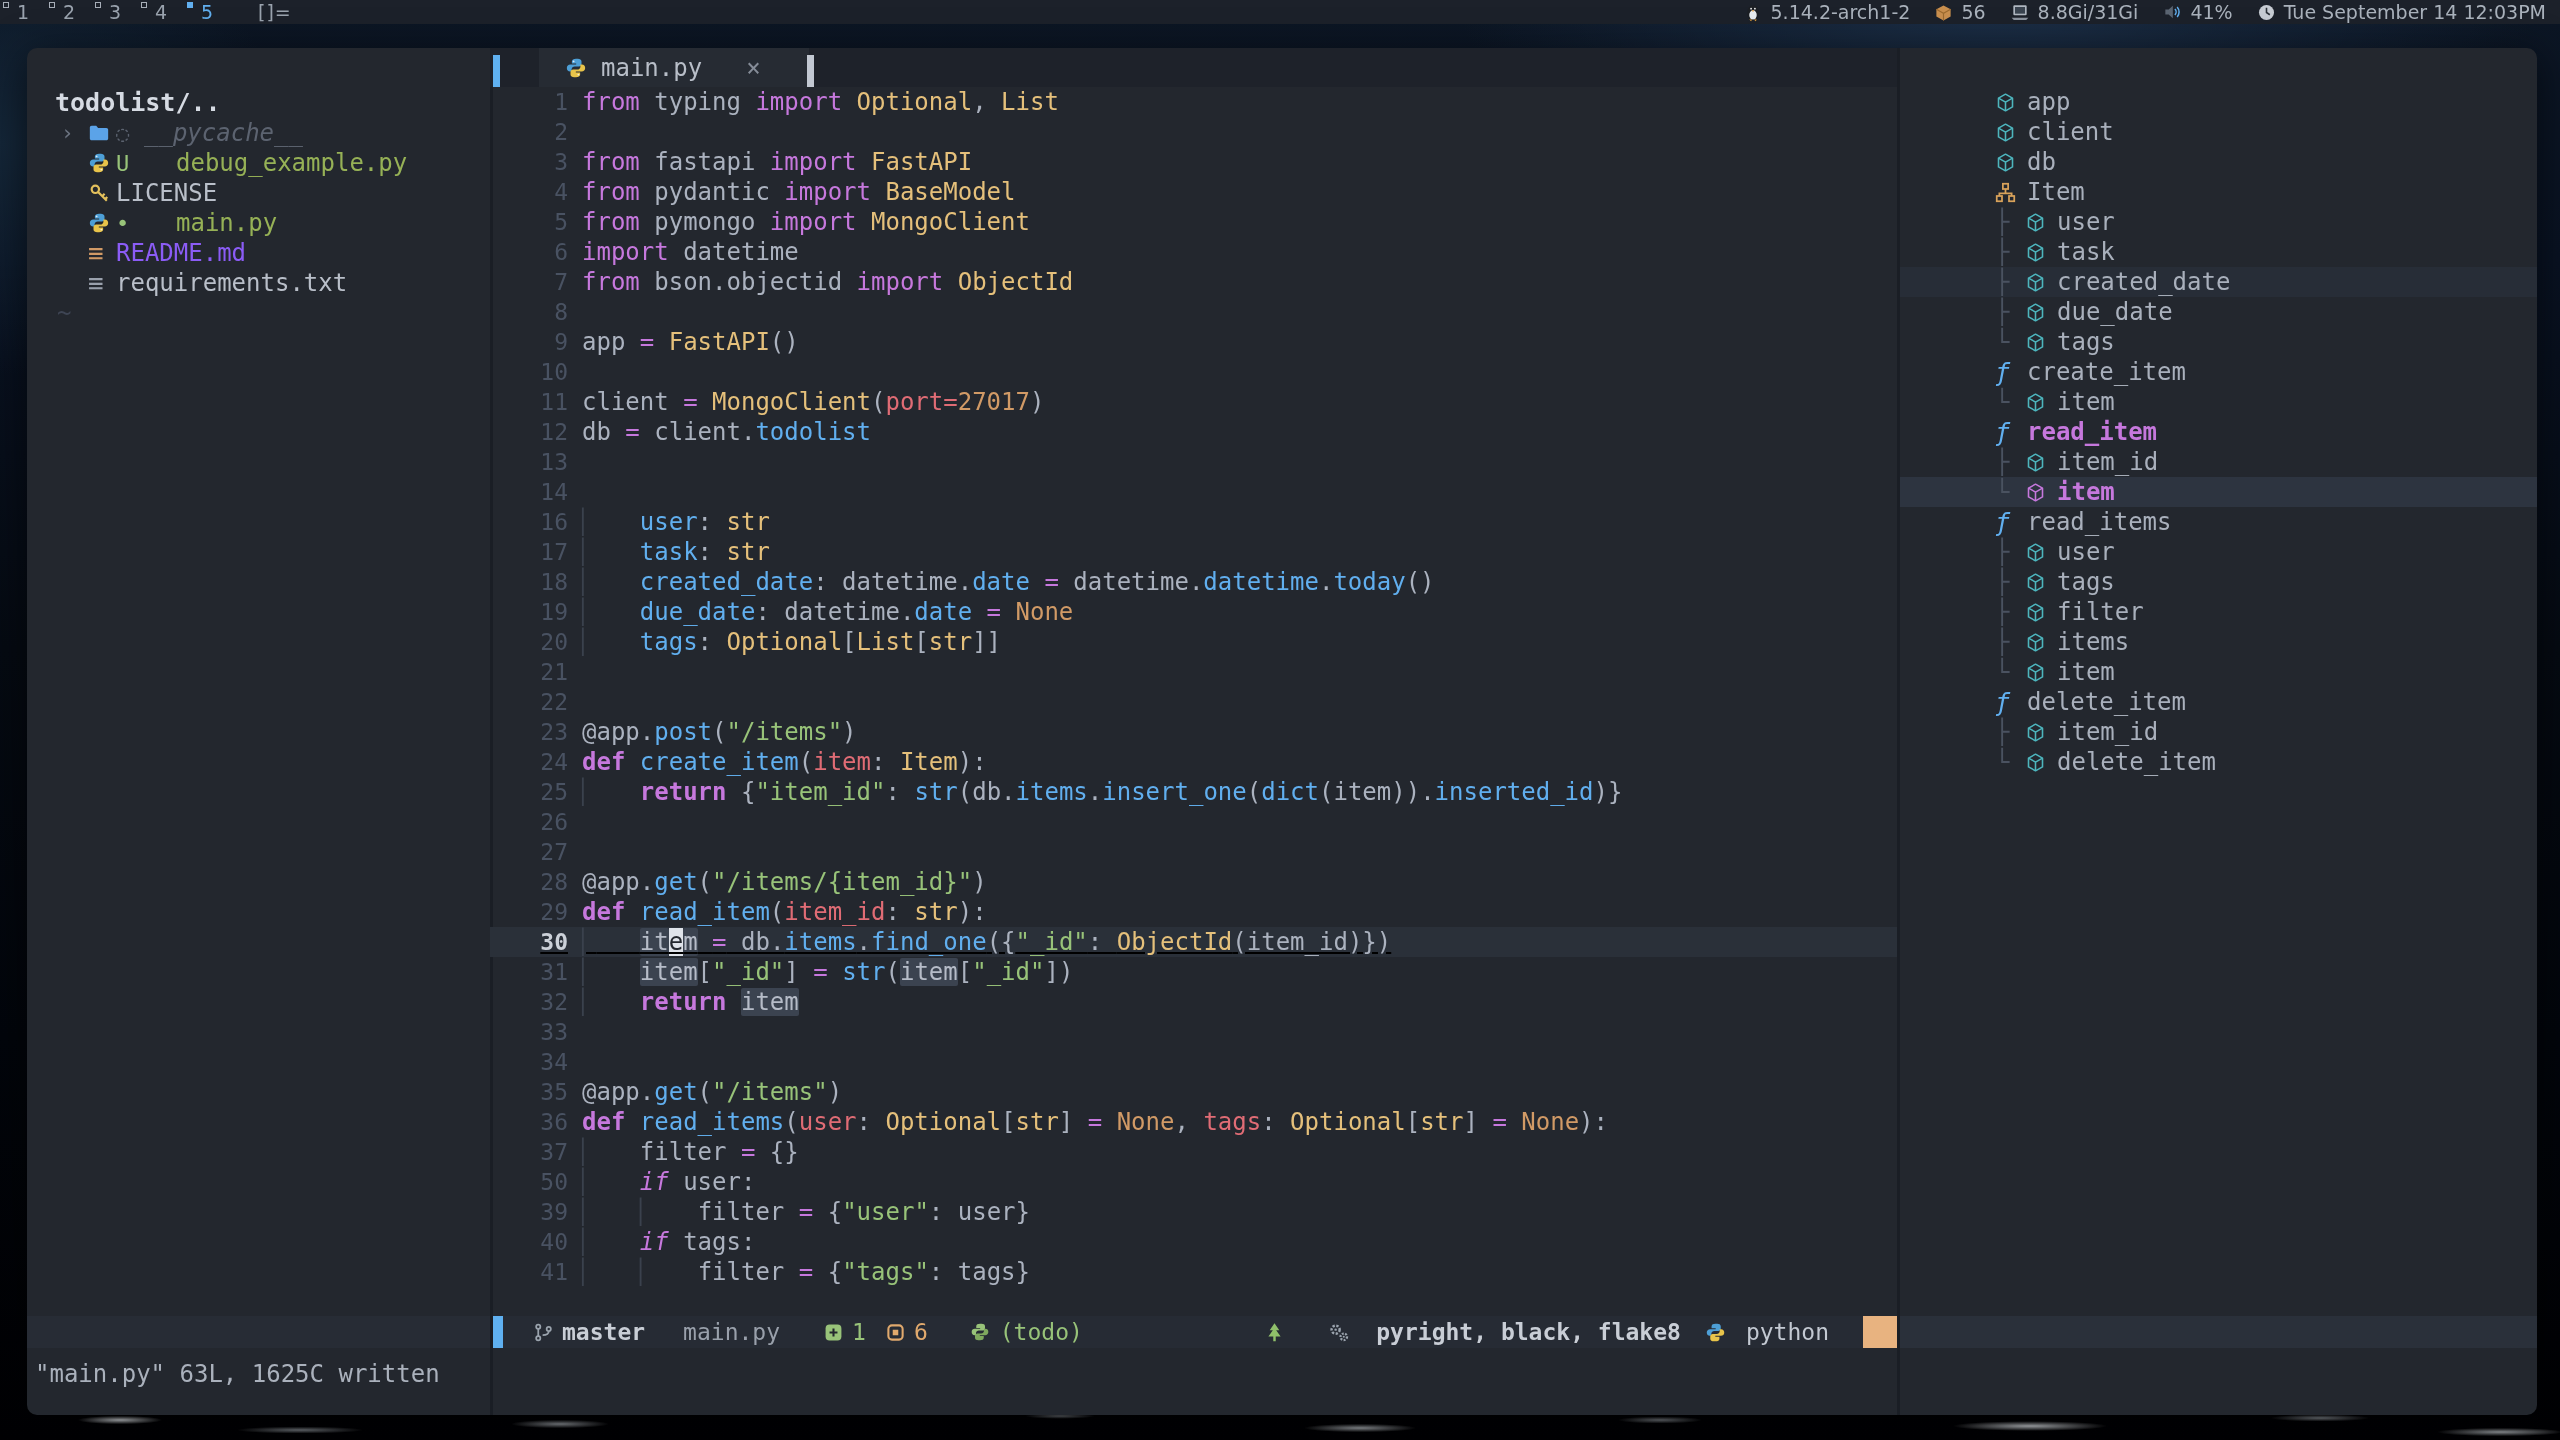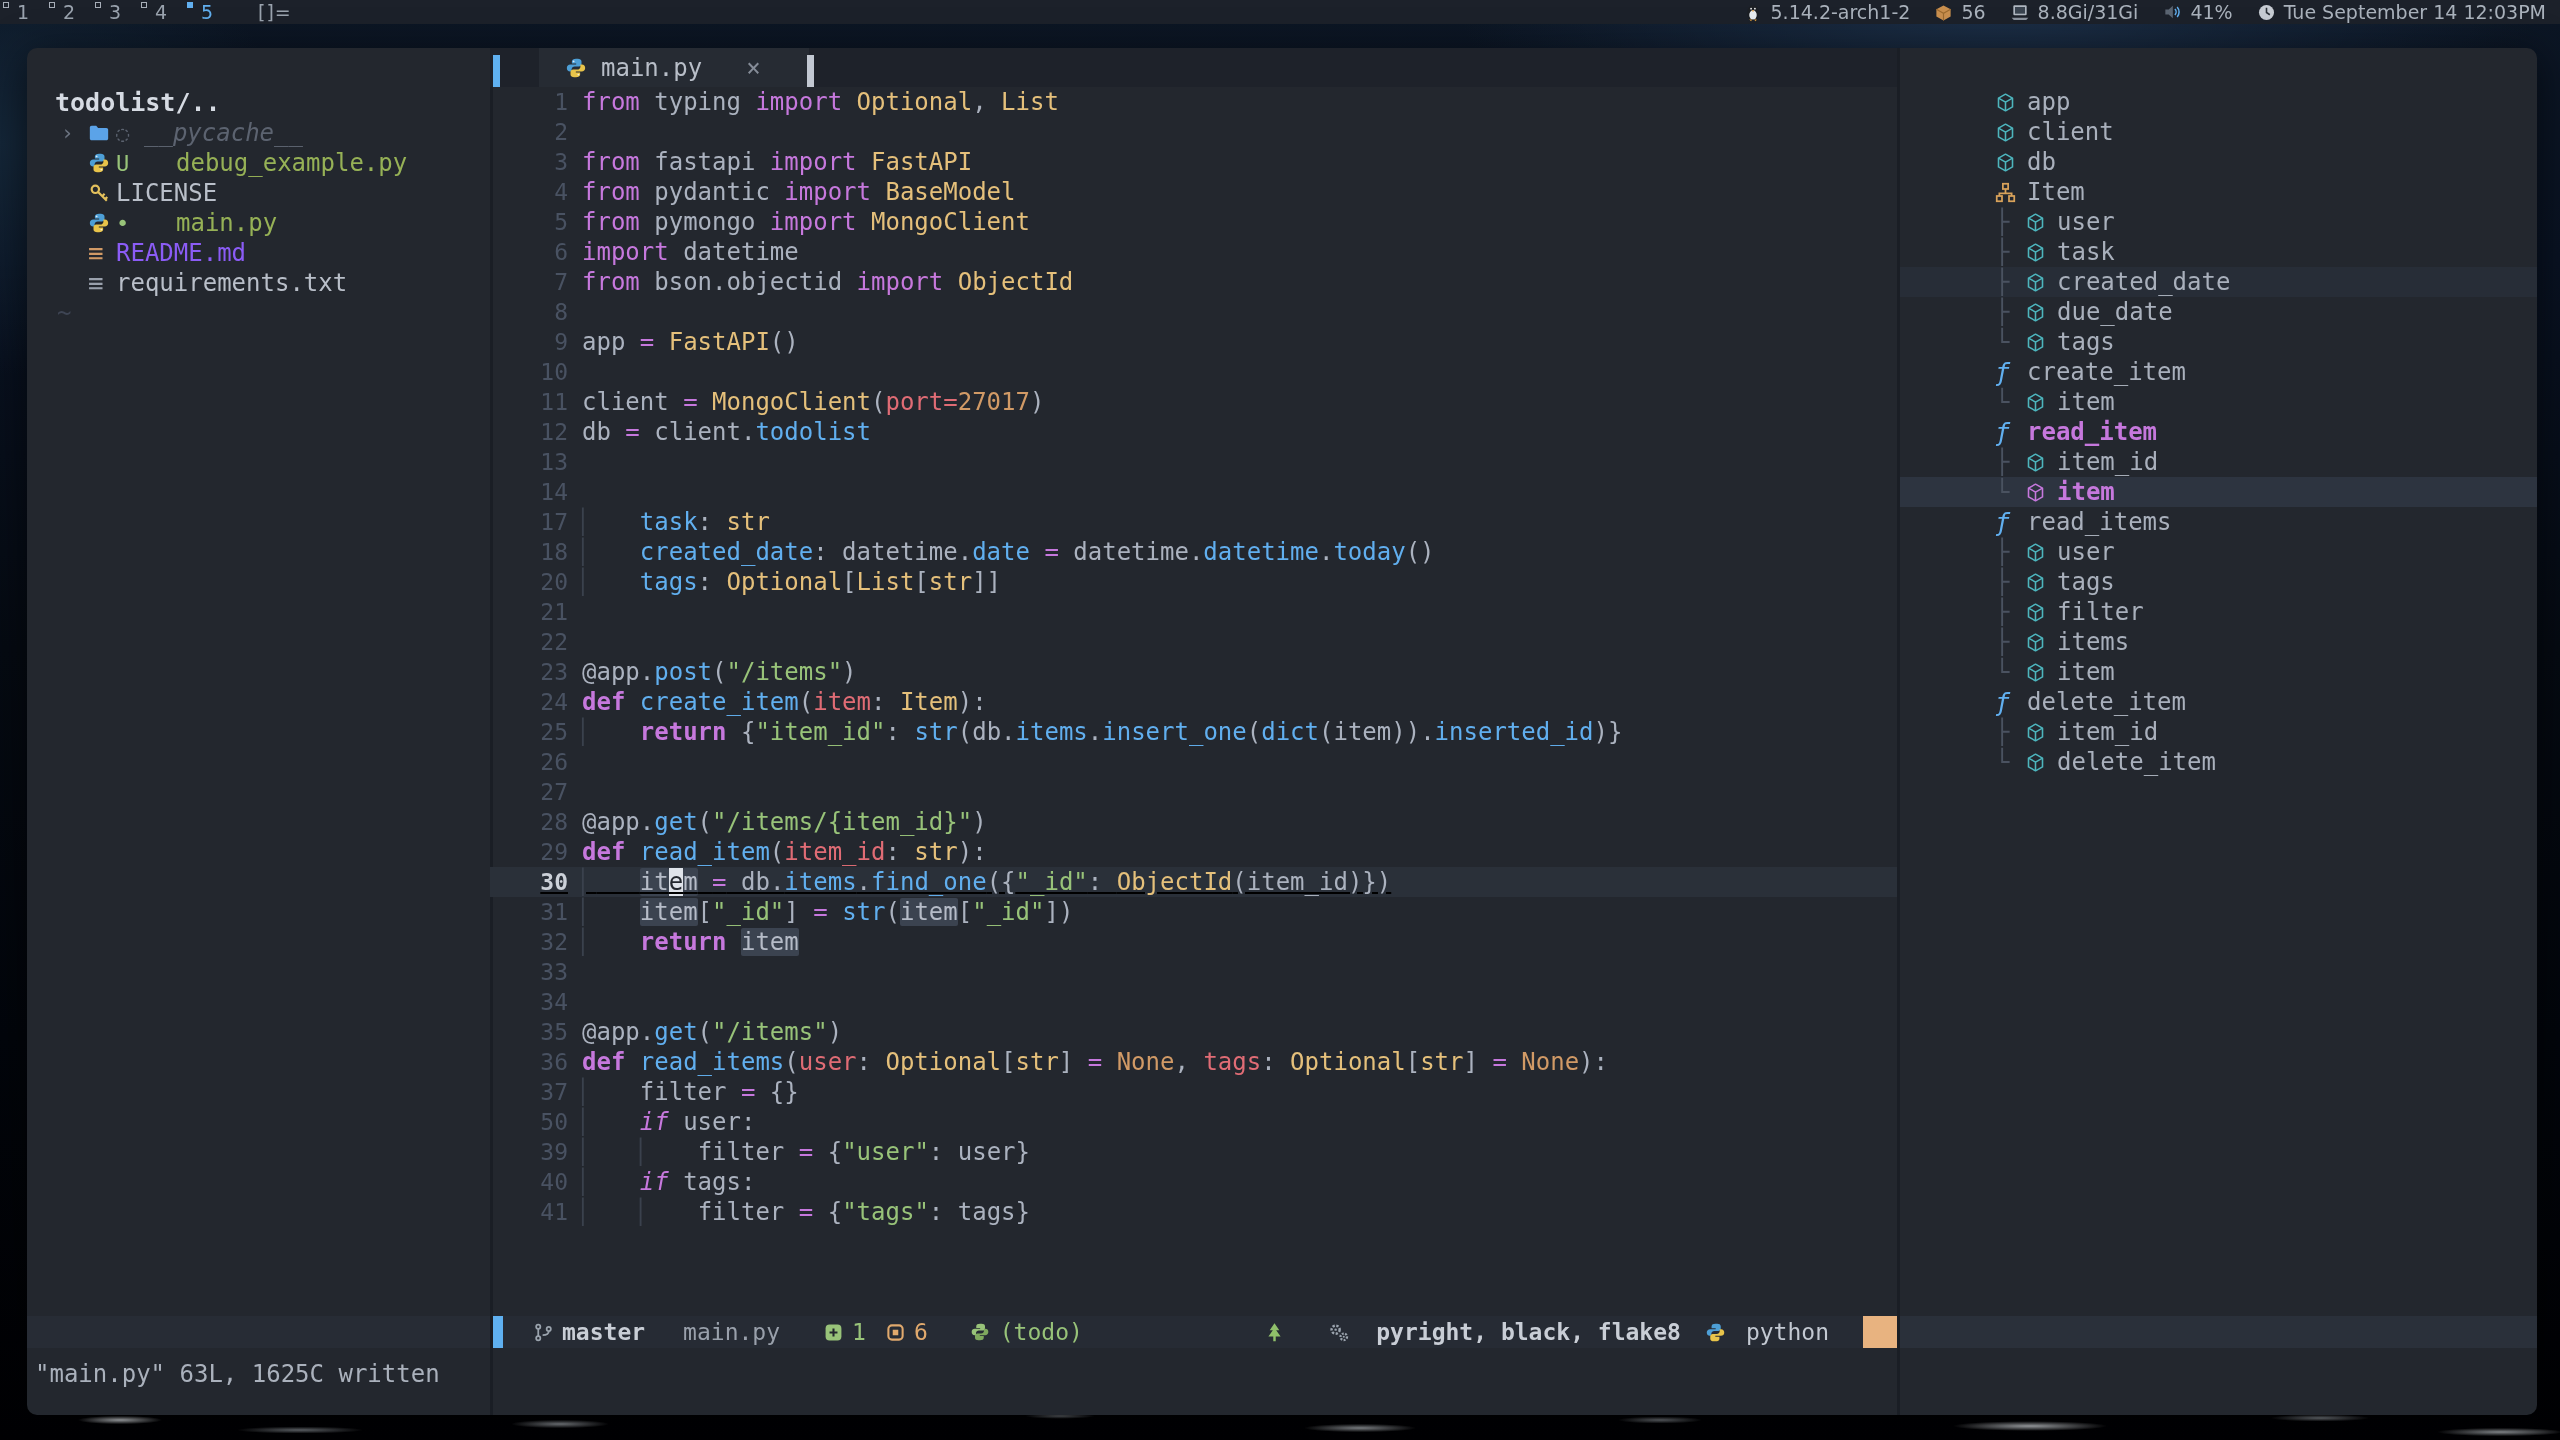--- a/index.html
+++ b/index.html
@@ -272,22 +272,24 @@
         <div class="line"><span class="ln">5</span><span class="code"><span class="tk-k">from </span><span class="tk-w">pymongo </span><span class="tk-k">import </span><span class="tk-t">MongoClient</span></span></div>
         <div class="line"><span class="ln">6</span><span class="code"><span class="tk-k">import </span><span class="tk-w">datetime</span></span></div>
         <div class="line"><span class="ln">7</span><span class="code"><span class="tk-k">from </span><span class="tk-w">bson.objectid </span><span class="tk-k">import </span><span class="tk-t">ObjectId</span></span></div>
         <div class="line"><span class="ln">8</span><span class="code"></span></div>
         <div class="line"><span class="ln">9</span><span class="code"><span class="tk-w">app </span><span class="tk-o">=</span><span class="tk-w"> </span><span class="tk-t">FastAPI</span><span class="tk-w">()</span></span></div>
         <div class="line"><span class="ln">10</span><span class="code"></span></div>
         <div class="line"><span class="ln">11</span><span class="code"><span class="tk-w">client </span><span class="tk-o">=</span><span class="tk-w"> </span><span class="tk-t">MongoClient</span><span class="tk-w">(</span><span class="tk-p">port=</span><span class="tk-n">27017</span><span class="tk-w">)</span></span></div>
         <div class="line"><span class="ln">12</span><span class="code"><span class="tk-w">db </span><span class="tk-o">=</span><span class="tk-w"> client.</span><span class="tk-f">todolist</span></span></div>
         <div class="line"><span class="ln">13</span><span class="code"></span></div>
         <div class="line"><span class="ln">14</span><span class="code"></span></div>
+        <div class="line"><span class="ln">16</span><span class="code"><span class="tk-g">▏</span><span class="tk-w">   </span><span class="tk-f">user</span><span class="tk-w">: </span><span class="tk-t">str</span></span></div>
         <div class="line"><span class="ln">17</span><span class="code"><span class="tk-g">▏</span><span class="tk-w">   </span><span class="tk-f">task</span><span class="tk-w">: </span><span class="tk-t">str</span></span></div>
         <div class="line"><span class="ln">18</span><span class="code"><span class="tk-g">▏</span><span class="tk-w">   </span><span class="tk-f">created_date</span><span class="tk-w">: datetime.</span><span class="tk-f">date</span><span class="tk-w"> </span><span class="tk-o">=</span><span class="tk-w"> datetime.</span><span class="tk-f">datetime</span><span class="tk-w">.</span><span class="tk-f">today</span><span class="tk-w">()</span></span></div>
+        <div class="line"><span class="ln">19</span><span class="code"><span class="tk-g">▏</span><span class="tk-w">   </span><span class="tk-f">due_date</span><span class="tk-w">: datetime.</span><span class="tk-f">date</span><span class="tk-w"> </span><span class="tk-o">=</span><span class="tk-w"> </span><span class="tk-c">None</span></span></div>
         <div class="line"><span class="ln">20</span><span class="code"><span class="tk-g">▏</span><span class="tk-w">   </span><span class="tk-f">tags</span><span class="tk-w">: </span><span class="tk-t">Optional</span><span class="tk-w">[</span><span class="tk-t">List</span><span class="tk-w">[</span><span class="tk-t">str</span><span class="tk-w">]]</span></span></div>
         <div class="line"><span class="ln">21</span><span class="code"></span></div>
         <div class="line"><span class="ln">22</span><span class="code"></span></div>
         <div class="line"><span class="ln">23</span><span class="code"><span class="tk-w">@app.</span><span class="tk-f">post</span><span class="tk-w">(</span><span class="tk-s">"/items"</span><span class="tk-w">)</span></span></div>
         <div class="line"><span class="ln">24</span><span class="code"><span class="tk-kb">def </span><span class="tk-f">create_item</span><span class="tk-w">(</span><span class="tk-p">item</span><span class="tk-w">: </span><span class="tk-t">Item</span><span class="tk-w">):</span></span></div>
         <div class="line"><span class="ln">25</span><span class="code"><span class="tk-g">▏</span><span class="tk-w">   </span><span class="tk-kb">return </span><span class="tk-w">{</span><span class="tk-s">"item_id"</span><span class="tk-w">: </span><span class="tk-f">str</span><span class="tk-w">(db.</span><span class="tk-f">items</span><span class="tk-w">.</span><span class="tk-f">insert_one</span><span class="tk-w">(</span><span class="tk-f">dict</span><span class="tk-w">(item)).</span><span class="tk-f">inserted_id</span><span class="tk-w">)}</span></span></div>
         <div class="line"><span class="ln">26</span><span class="code"></span></div>
         <div class="line"><span class="ln">27</span><span class="code"></span></div>
         <div class="line"><span class="ln">28</span><span class="code"><span class="tk-w">@app.</span><span class="tk-f">get</span><span class="tk-w">(</span><span class="tk-s">"/items/{item_id}"</span><span class="tk-w">)</span></span></div>
         <div class="line"><span class="ln">29</span><span class="code"><span class="tk-kb">def </span><span class="tk-f">read_item</span><span class="tk-w">(</span><span class="tk-p">item_id</span><span class="tk-w">: </span><span class="tk-t">str</span><span class="tk-w">):</span></span></div>

